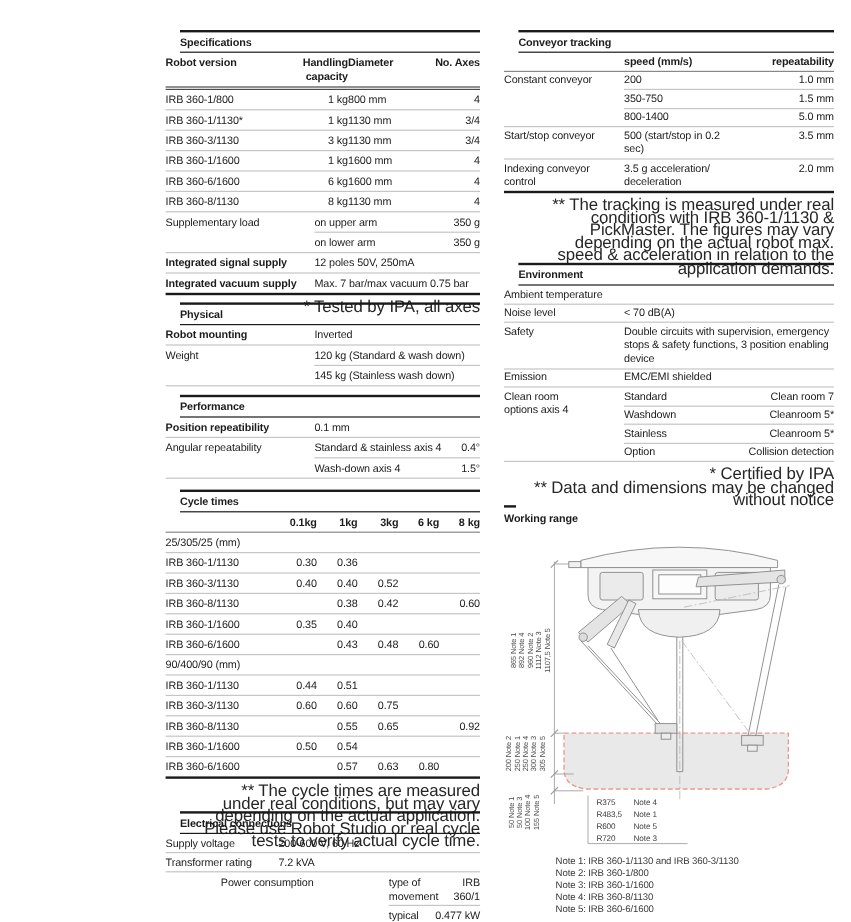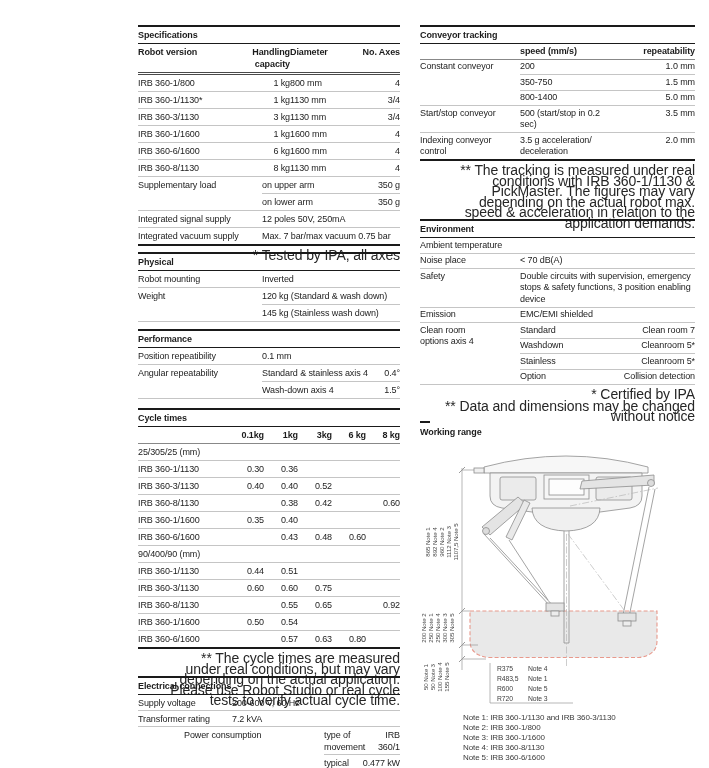--- a/index.html
+++ b/index.html
@@ -4,37 +4,37 @@
 <style>
   html,body{margin:0;padding:0;background:#ffffff;}
   .page{position:relative;width:709px;height:768px;background:#fff;
         font-family:"Liberation Sans",sans-serif;font-size:9px;color:#1c1c1c;
         letter-spacing:-0.1px;overflow:hidden;}
   .col{position:absolute;top:0;}
   .col.left{left:138px;width:262px;}
   .col.right{left:420px;width:275px;}
   section{position:absolute;left:0;width:100%;}
   .t-title{font-weight:bold;border-top:2px solid #1a1a1a;border-bottom:1px solid #1a1a1a;
-           padding:3px 0 3px;line-height:10px;}
+           padding:3px 0 3px;line-height:10px;margin-left:12px;}
   .row{display:flex;border-bottom:1px solid #c5c5c5;padding:2px 0;line-height:12px;}
   .hdr2{border-bottom:3px double #4a4a4a;}
   .hdr1{border-bottom:1px solid #888;}
   .b{font-weight:bold;}
   .end{border-bottom:2px solid #1a1a1a;}
   .grp{display:flex;border-bottom:1px solid #c5c5c5;}
   .grp .glabel{flex:0 0 124px;padding:2px 0;line-height:12px;}
   .grp .grows{flex:1;display:flex;flex-direction:column;}
   .grp .sub{display:flex;padding:2px 0;line-height:12px;border-bottom:1px solid #c5c5c5;}
   .grp .sub:last-child{border-bottom:none;}
   .v{flex:1;}
   .ml{margin-left:auto;text-align:right;}
   .fnote{text-align:right;font-size:14px;color:#262626;padding-top:4px;line-height:10.5px;}
   
   .sc0{flex:0 0 100px;} .sc1{flex:0 0 52px;text-align:right;} .sc2{flex:0 0 62px;text-align:left;} .sc3{flex:1;text-align:right;}
-  .sl{flex:0 0 124px;}
+  .sl{flex:0 0 124px;font-weight:bold;}
   
   .cn{flex:0 0 92px;} .cv{flex:1;text-align:right;}
   
   .elec .row{padding:1.5px 0;} .elec .grp .sub,.elec .grp .glabel{padding:1.5px 0;margin-left:46px;}
   .el{flex:0 0 94px;}
   
   .tight .row{padding:1.5px 0;line-height:11.5px;}
   .tight .grp .sub,.tight .grp .glabel{padding:1.5px 0;line-height:11.5px;}
   
   .cvl{flex:0 0 100px;} .cvs{flex:0 0 95px;} .cvr{flex:1;text-align:right;}
@@ -324,21 +324,21 @@
       </div>
       <div class="fnote" style="padding-left:20px">** The tracking is measured under real conditions with IRB 360-1/1130 &amp; PickMaster. The figures may vary depending on the actual robot max. speed &amp; acceleration in relation to the application demands.</div>
     </section>
 
     <section style="top:219px">
       <div class="t-title">Environment</div>
       <div class="grp">
         <span class="glabel" style="flex:0 0 100px">Ambient temperature</span>
       </div>
       <div class="row">
-        <span class="enl">Noise place</span>
+        <span class="enl">Noise level</span>
           <span class="v">&lt; 70 dB(A)</span>
       </div>
       <div class="row">
         <span class="enl">Safety</span>
           <span class="v">Double circuits with supervision, emergency stops &amp; safety functions, 3 position enabling device</span>
       </div>
       <div class="row">
         <span class="enl">Emission</span>
           <span class="v">EMC/EMI shielded</span>
       </div>

